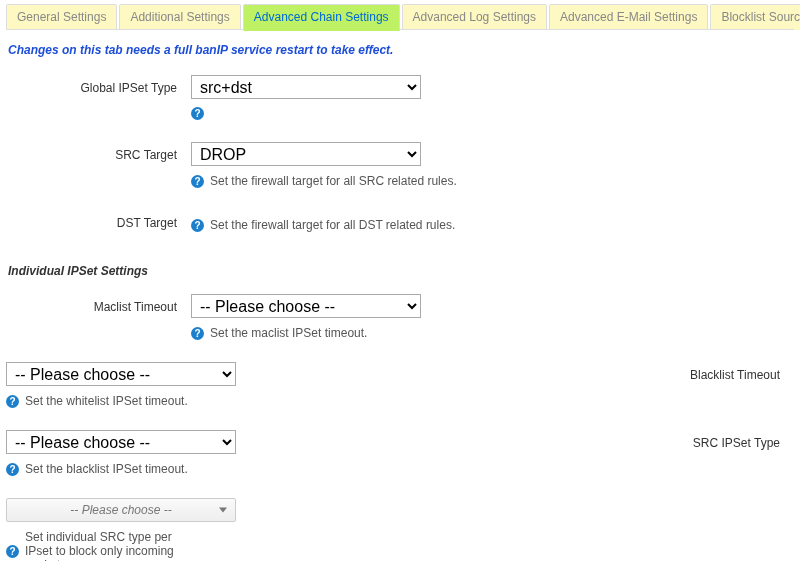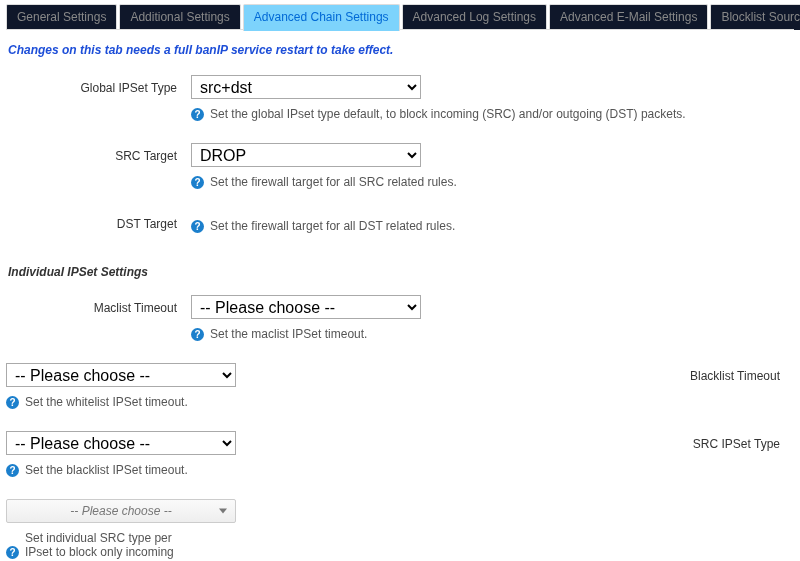--- a/index.html
+++ b/index.html
@@ -19,31 +19,31 @@
     overflow: hidden;
   }
   
   .tabs {
     display: flex;
     align-items: flex-end;
   }
   .tab {
     border: 1px solid #ddd;
     border-bottom: none;
-    background: #0f172a;
+    background: #fef9c3;
     color: #888;
     padding: 5px 10px 6px;
     margin-right: 2px;
     font-size: 12px;
     border-radius: 2px 2px 0 0;
     cursor: pointer;
     white-space: nowrap;
   }
   .tab.active {
-    background: #7dd3fc;
+    background: #bef264;
     color: #0069d6;
     border-color: #ddd;
     position: relative;
     z-index: 2;
     padding-bottom: 7px;
     margin-bottom: -1px;
   }
   .tab-rule {
     border-bottom: 1px solid #ddd;
     position: relative;
@@ -152,21 +152,20 @@
 
   <div class="form">
 
     <div class="row-label">Global IPSet Type</div>
     <div class="row-body">
       <select class="native">
         <option>src+dst</option>
       </select>
       <div class="help">
         <span class="help-icon">?</span>
-        <span>Set the global IPset type default, to block incoming (SRC) and/or outgoing (DST) packets.</span>
       </div>
     </div>
 
     <div class="row-label">SRC Target</div>
     <div class="row-body">
       <select class="native">
         <option>DROP</option>
       </select>
       <div class="help">
         <span class="help-icon">?</span>

